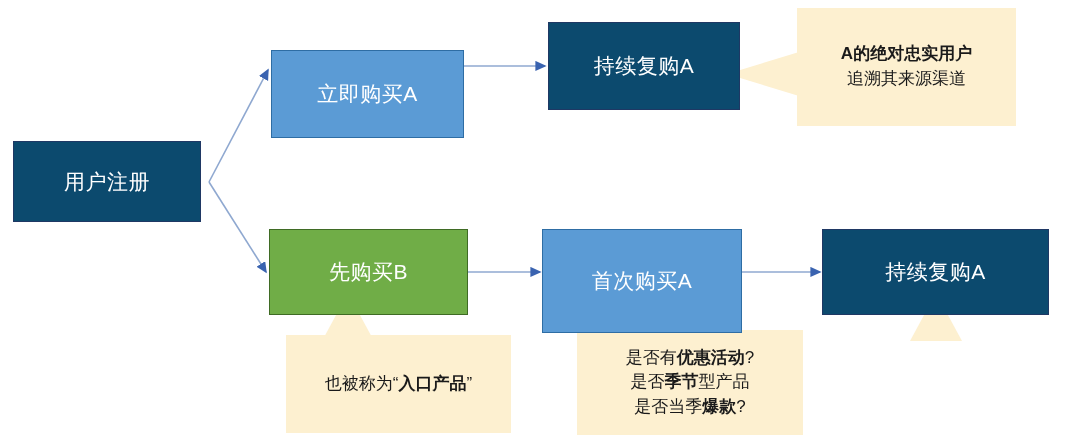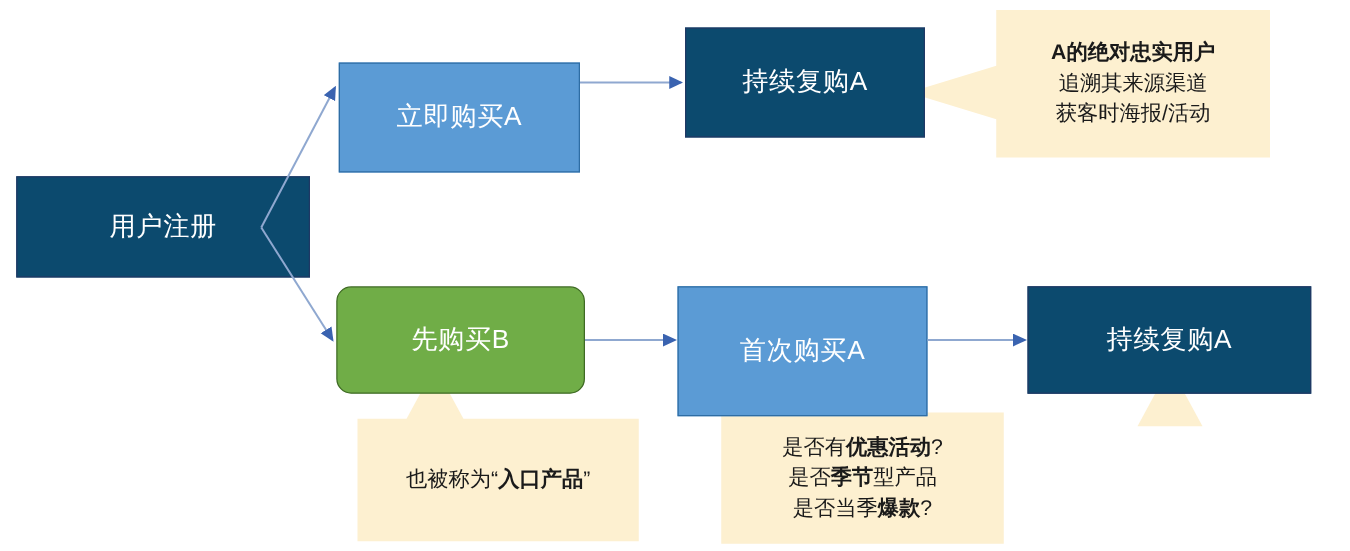--- a/index.html
+++ b/index.html
@@ -113,47 +113,46 @@
 
   <div class="tail tail-up" style="left:322px; top:293px;"></div>
 
   <div class="tail tail-up" style="left:690px; top:293px;"></div>
 
   <div class="tail tail-up" style="left:910px; top:293px;"></div>
 
   <div class="callout" style="left:797px; top:8px; width:219px; height:118px;">
       <div class="line"><b>A的绝对忠实用户</b></div>
       <div class="line"><span>追溯其来源渠道</span></div>
-      <div class="line"><span>获客时海报/活动</span></div>
     </div>
 
   <div class="callout" style="left:286px; top:335px; width:225px; height:98px;">
       <div class="line"><span>也被称为“</span><b>入口产品</b><span>”</span></div>
     </div>
 
   <div class="callout" style="left:577px; top:330px; width:226px; height:105px;">
       <div class="line"><span>是否有</span><b>优惠活动</b><span>?</span></div>
       <div class="line"><span>是否</span><b>季节</b><span>型产品</span></div>
       <div class="line"><span>是否当季</span><b>爆款</b><span>?</span></div>
     </div>
 
 
-  <div class="node node-dark" style="left:13px; top:141px; width:235px; height:81px;">
+  <div class="node node-dark" style="left:13px; top:141px; width:188px; height:81px;">
     <span>用户注册</span>
   </div>
 
   <div class="node node-light" style="left:271px; top:22px; width:193px; height:88px;margin-top:28px;">
     <span>立即购买A</span>
   </div>
 
   <div class="node node-dark" style="left:548px; top:22px; width:192px; height:88px;">
     <span>持续复购A</span>
   </div>
 
-  <div class="node node-green" style="left:269px; top:229px; width:199px; height:86px;border-radius:12px;">
+  <div class="node node-green" style="left:269px; top:229px; width:199px; height:86px;">
     <span>先购买B</span>
   </div>
 
   <div class="node node-light" style="left:542px; top:229px; width:200px; height:104px;">
     <span>首次购买A</span>
   </div>
 
   <div class="node node-dark" style="left:822px; top:229px; width:227px; height:86px;">
     <span>持续复购A</span>
   </div>

